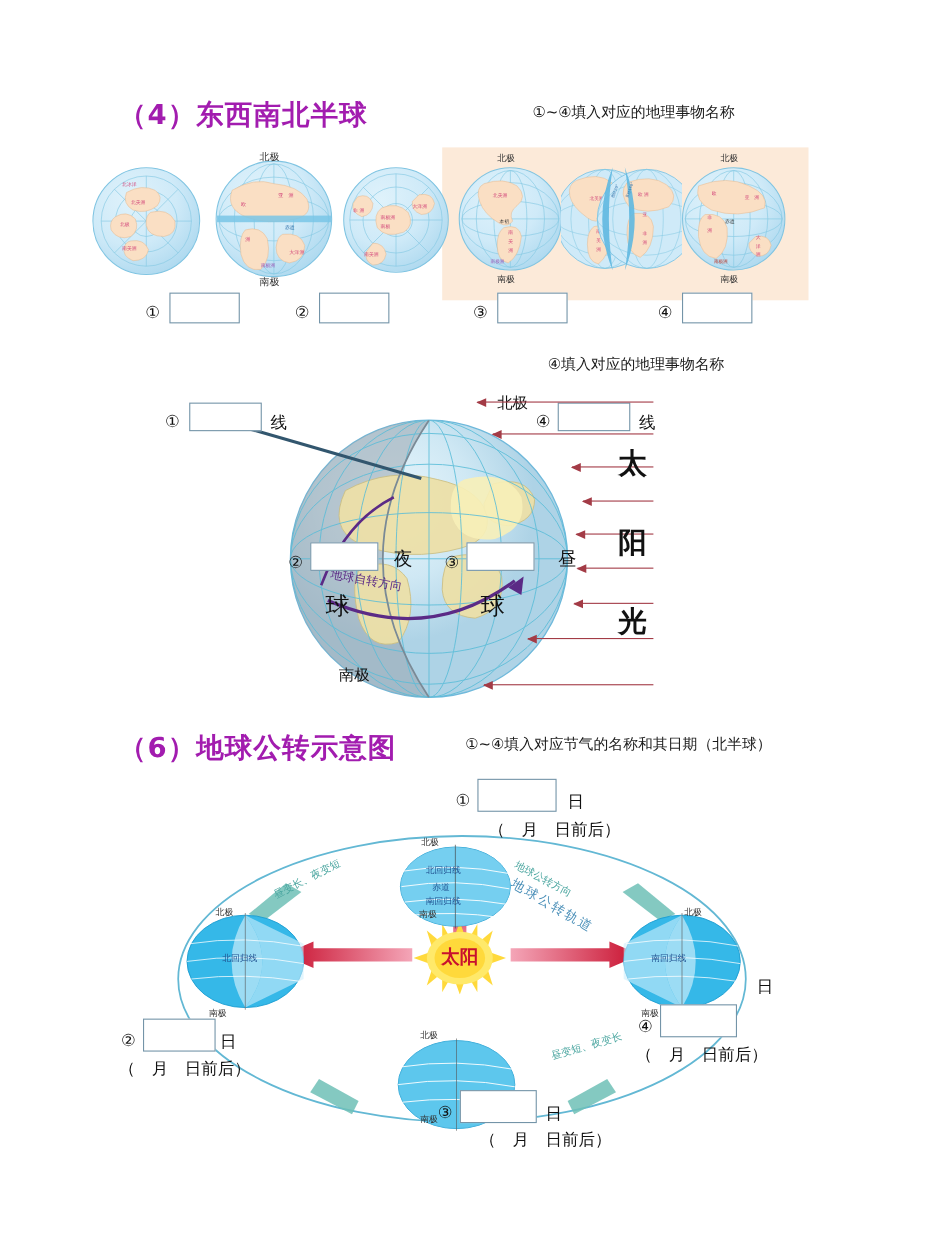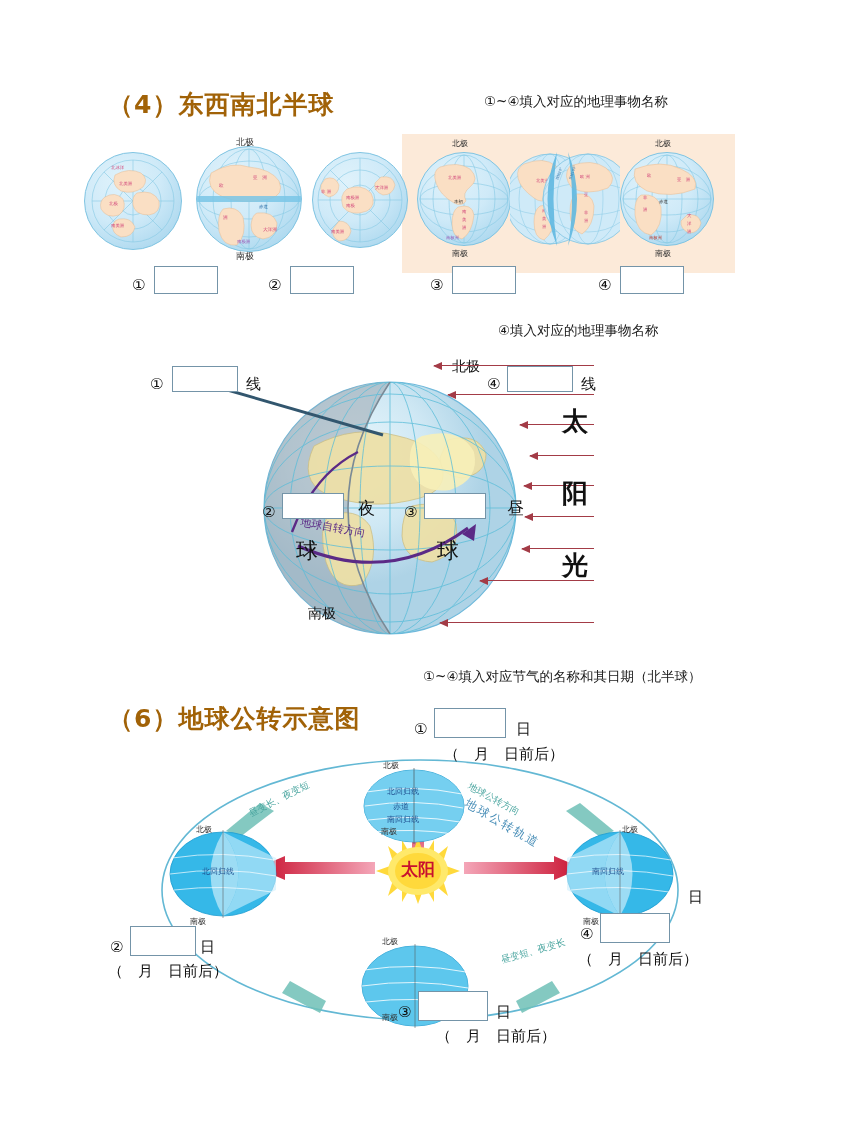--- a/index.html
+++ b/index.html
@@ -7,21 +7,21 @@
     width:841px;height:1122px;background:#ffffff;
     font-family:"Liberation Sans","DejaVu Sans",sans-serif;
     color:#000;position:relative;overflow:hidden;
   }
   .page{position:relative;width:841px;height:1122px;}
   .abs{position:absolute;}
 
   
   .sec-title{
     font-weight:bold;font-size:25px;letter-spacing:1px;
-    white-space:nowrap;color:#a16207;
+    white-space:nowrap;color:#a21caf;
   }
   .sec-note{
     font-size:13.5px;color:#1a1a1a;white-space:nowrap;
     font-family:"DejaVu Sans","Liberation Sans",sans-serif;
   }
 
   
   .fillbox{
     border:1.4px solid #7494a8;background:#fff;box-sizing:border-box;
   }
@@ -372,21 +372,21 @@
   <div class="sun-ray abs" style="left:524px;top:485px;width:70px;"></div>
   <div class="sun-ray abs" style="left:525px;top:516px;width:69px;"></div>
   <div class="sun-ray abs" style="left:522px;top:548px;width:72px;"></div>
   <div class="sun-ray abs" style="left:480px;top:580px;width:114px;"></div>
   <div class="sun-ray abs" style="left:440px;top:622px;width:154px;"></div>
 
   <div class="sun-word cjk" style="left:562px;top:404px;">太</div>
   <div class="sun-word cjk" style="left:562px;top:476px;">阳</div>
   <div class="sun-word cjk" style="left:562px;top:548px;">光</div>
 
-  <div class="abs sec-title cjk" style="left:108px;top:663px;margin-top:39px;">（6）地球公转示意图</div>
+  <div class="abs sec-title cjk" style="left:108px;top:663px;">（6）地球公转示意图</div>
   <div class="abs sec-note cjk" style="left:423px;top:668px;">①~④填入对应节气的名称和其日期（北半球）</div>
 
   <svg class="abs" style="left:140px;top:745px;width:560px;height:290px;" viewBox="0 0 560 290">
     <ellipse cx="280" cy="145" rx="258" ry="130" fill="none" stroke="#63b8d4" stroke-width="1.6"></ellipse>
 
     <path d="M120 58 L86 86 L100 92 L134 66z" fill="#6fc0b6" opacity="0.85"></path>
     <path d="M440 58 L474 86 L460 92 L426 66z" fill="#6fc0b6" opacity="0.85"></path>
     <path d="M150 236 L186 256 L180 268 L142 248z" fill="#6fc0b6" opacity="0.85"></path>
     <path d="M412 236 L376 256 L382 268 L420 248z" fill="#6fc0b6" opacity="0.85"></path>
 

